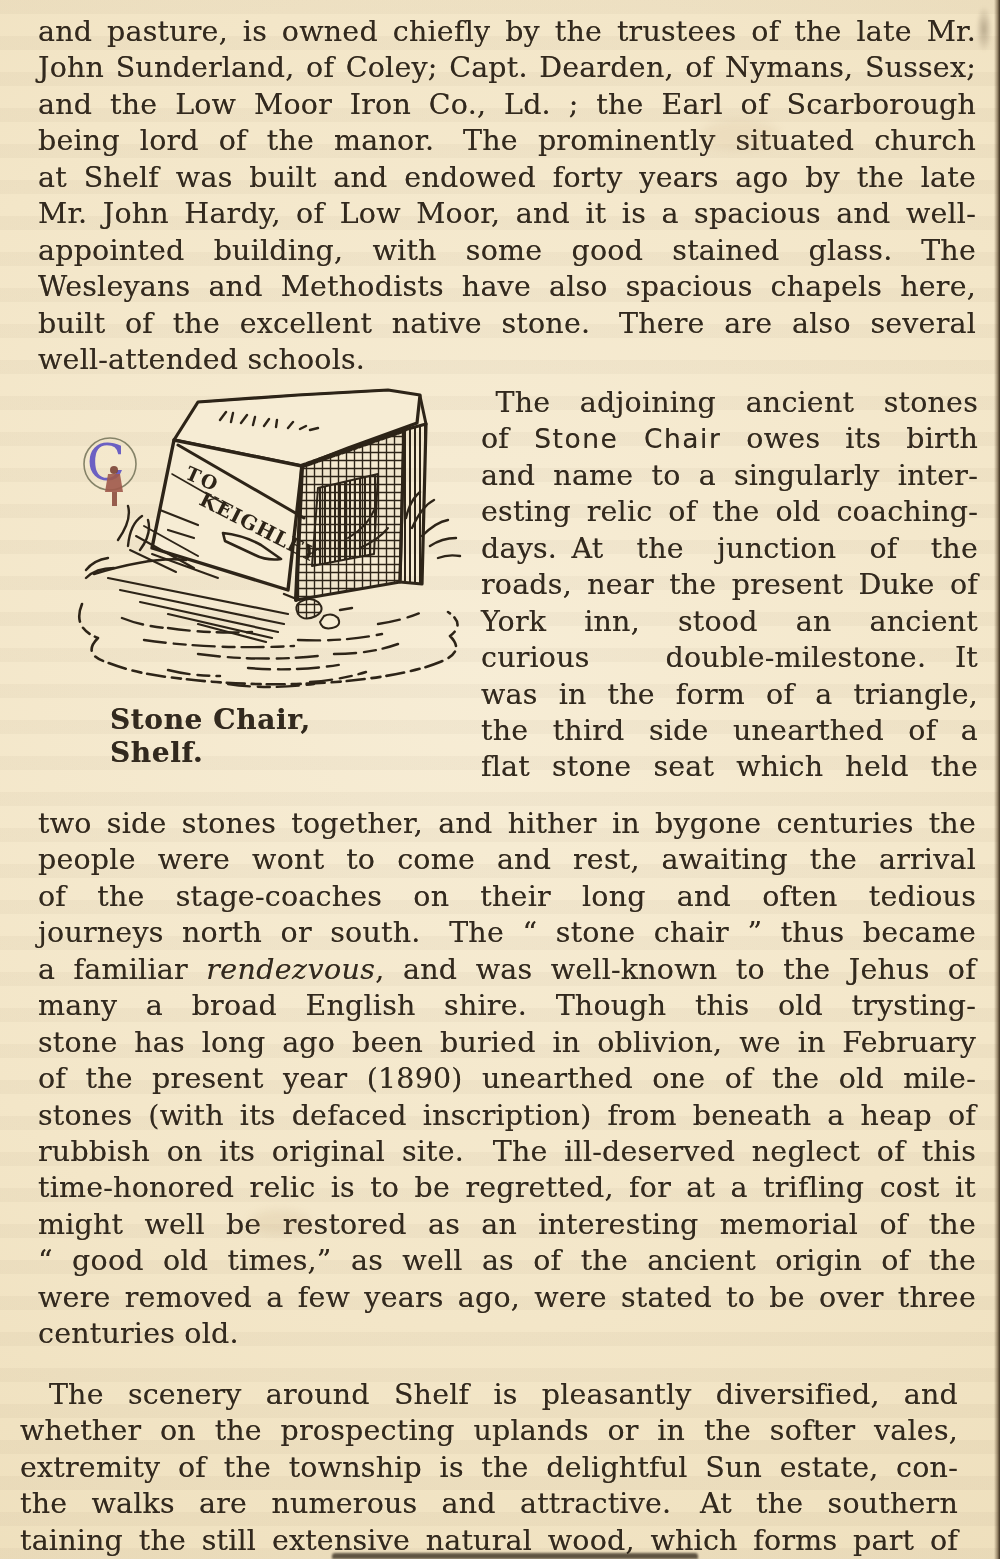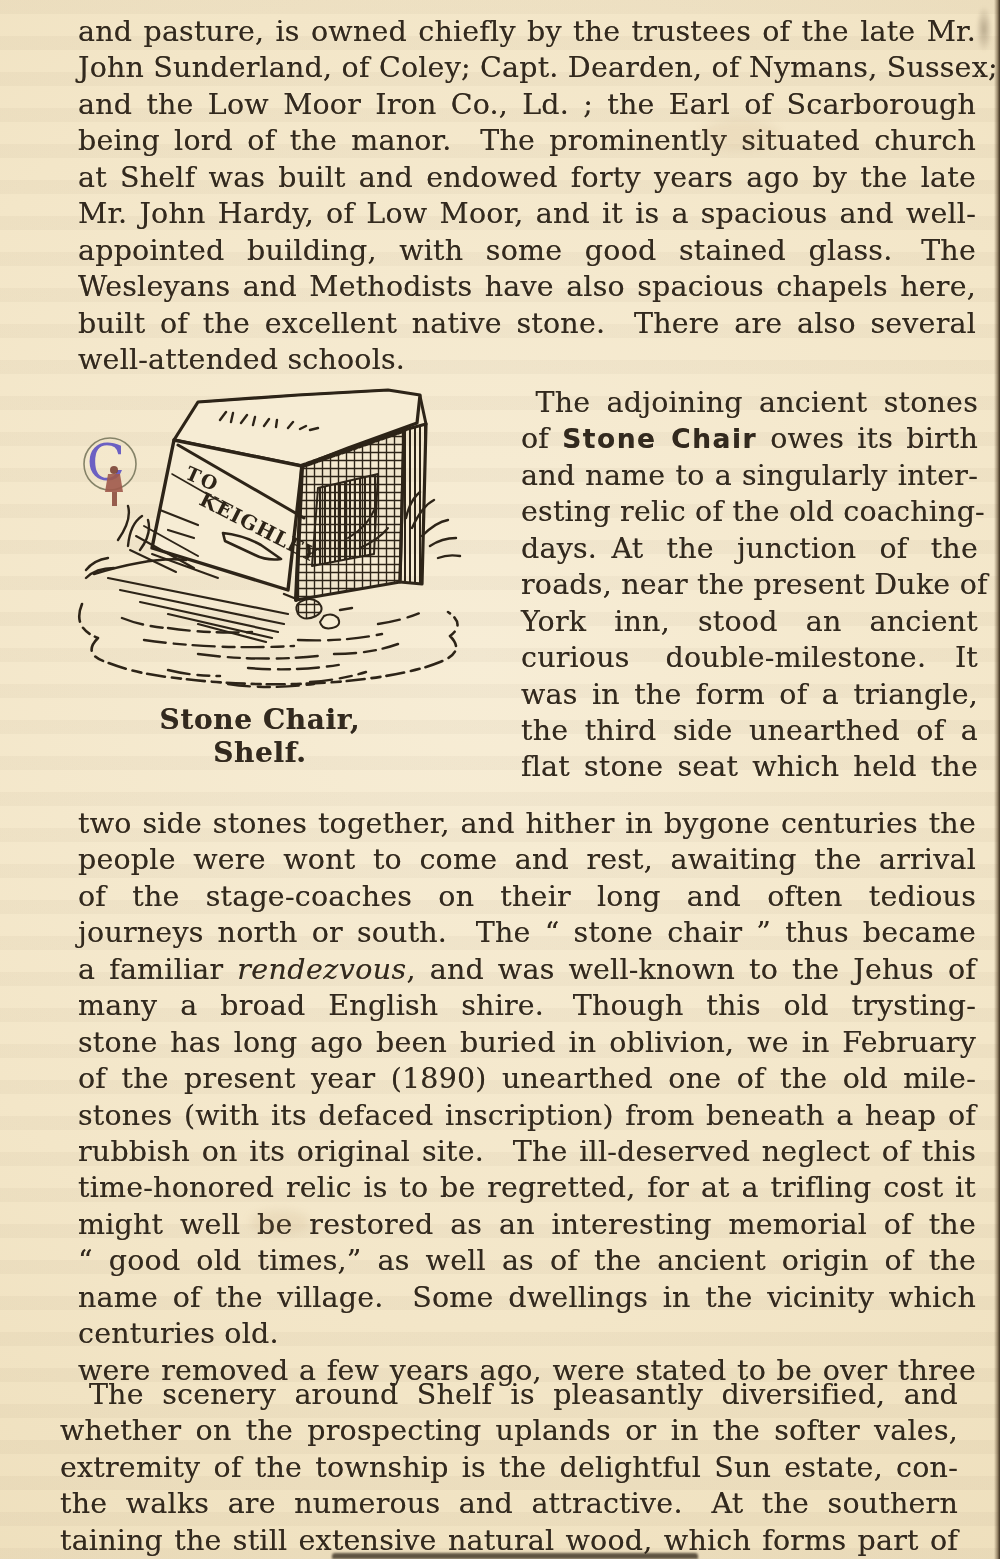--- a/index.html
+++ b/index.html
@@ -23,35 +23,34 @@
     mix-blend-mode:multiply;
   }
   .textblock{position:absolute;}
   .line{
     font-size:28.5px;
     line-height:36.45px;height:36.45px;
     white-space:nowrap;
     text-align:justify;text-align-last:justify;
     letter-spacing:.2px;
     text-shadow:0 0 .5px rgba(50,40,28,.55);
-    margin-left:40px;
   }
   .line.last{text-align-last:left;white-space:normal;}
   .line i{letter-spacing:.4px;}
   .line .sc{
     font-family:"DejaVu Sans","Liberation Sans",sans-serif;
-    font-weight:700;font-size:.93em;letter-spacing:1.5px;
+    font-weight:400;font-size:.93em;letter-spacing:1.5px;
   }
   #block1{left:38px;top:14px;width:938px;}
   #column{left:481px;top:385px;width:497px;}
   #block2{left:38px;top:806px;width:938px;}
   #block3{left:20px;top:1377px;width:938px;}
   .caption{
     position:absolute;left:110px;top:703px;width:300px;
-    text-align:center;font-weight:700;font-size:28px;
+    font-weight:700;font-size:28px;
     letter-spacing:.6px;
     text-shadow:0 0 .5px rgba(50,40,28,.55);
   }
   .figure{position:absolute;left:48px;top:378px;width:420px;height:322px;}
   .figure svg{width:100%;height:100%;}
   
   .gutter-edge{
     position:absolute;top:0;right:0;bottom:0;width:6px;
     background:linear-gradient(to right, rgba(90,70,45,0) 0%, rgba(96,76,50,.55) 55%, #3a2d1c 100%);
     pointer-events:none;
@@ -181,23 +180,22 @@
       <div class="line">journeys north or south. The “ stone chair ” thus became</div>
       <div class="line">a familiar <i>rendezvous</i>, and was well-known to the Jehus of</div>
       <div class="line">many a broad English shire. Though this old trysting-</div>
       <div class="line">stone has long ago been buried in oblivion, we in February</div>
       <div class="line">of the present year (1890) unearthed one of the old mile-</div>
       <div class="line">stones (with its defaced inscription) from beneath a heap of</div>
       <div class="line">rubbish on its original site. The ill-deserved neglect of this</div>
       <div class="line">time-honored relic is to be regretted, for at a trifling cost it</div>
       <div class="line">might well be restored as an interesting memorial of the</div>
       <div class="line">“ good old times,” as well as of the ancient origin of the</div>
-      <div class="line">name of the village. Some dwellings in the vicinity which</div>
+      <div class="line">were removed a few years ago, were stated to be over three</div>
       <div class="line last">centuries old.</div>
-      <div class="line">were removed a few years ago, were stated to be over three</div>
     </div>
 
   <div class="textblock" id="block3">
       <div class="line">  The scenery around Shelf is pleasantly diversified, and</div>
       <div class="line">whether on the prospecting uplands or in the softer vales,</div>
       <div class="line">extremity of the township is the delightful Sun estate, con-</div>
       <div class="line">the walks are numerous and attractive. At the southern</div>
       <div class="line">taining the still extensive natural wood, which forms part of</div>
     </div>
 

